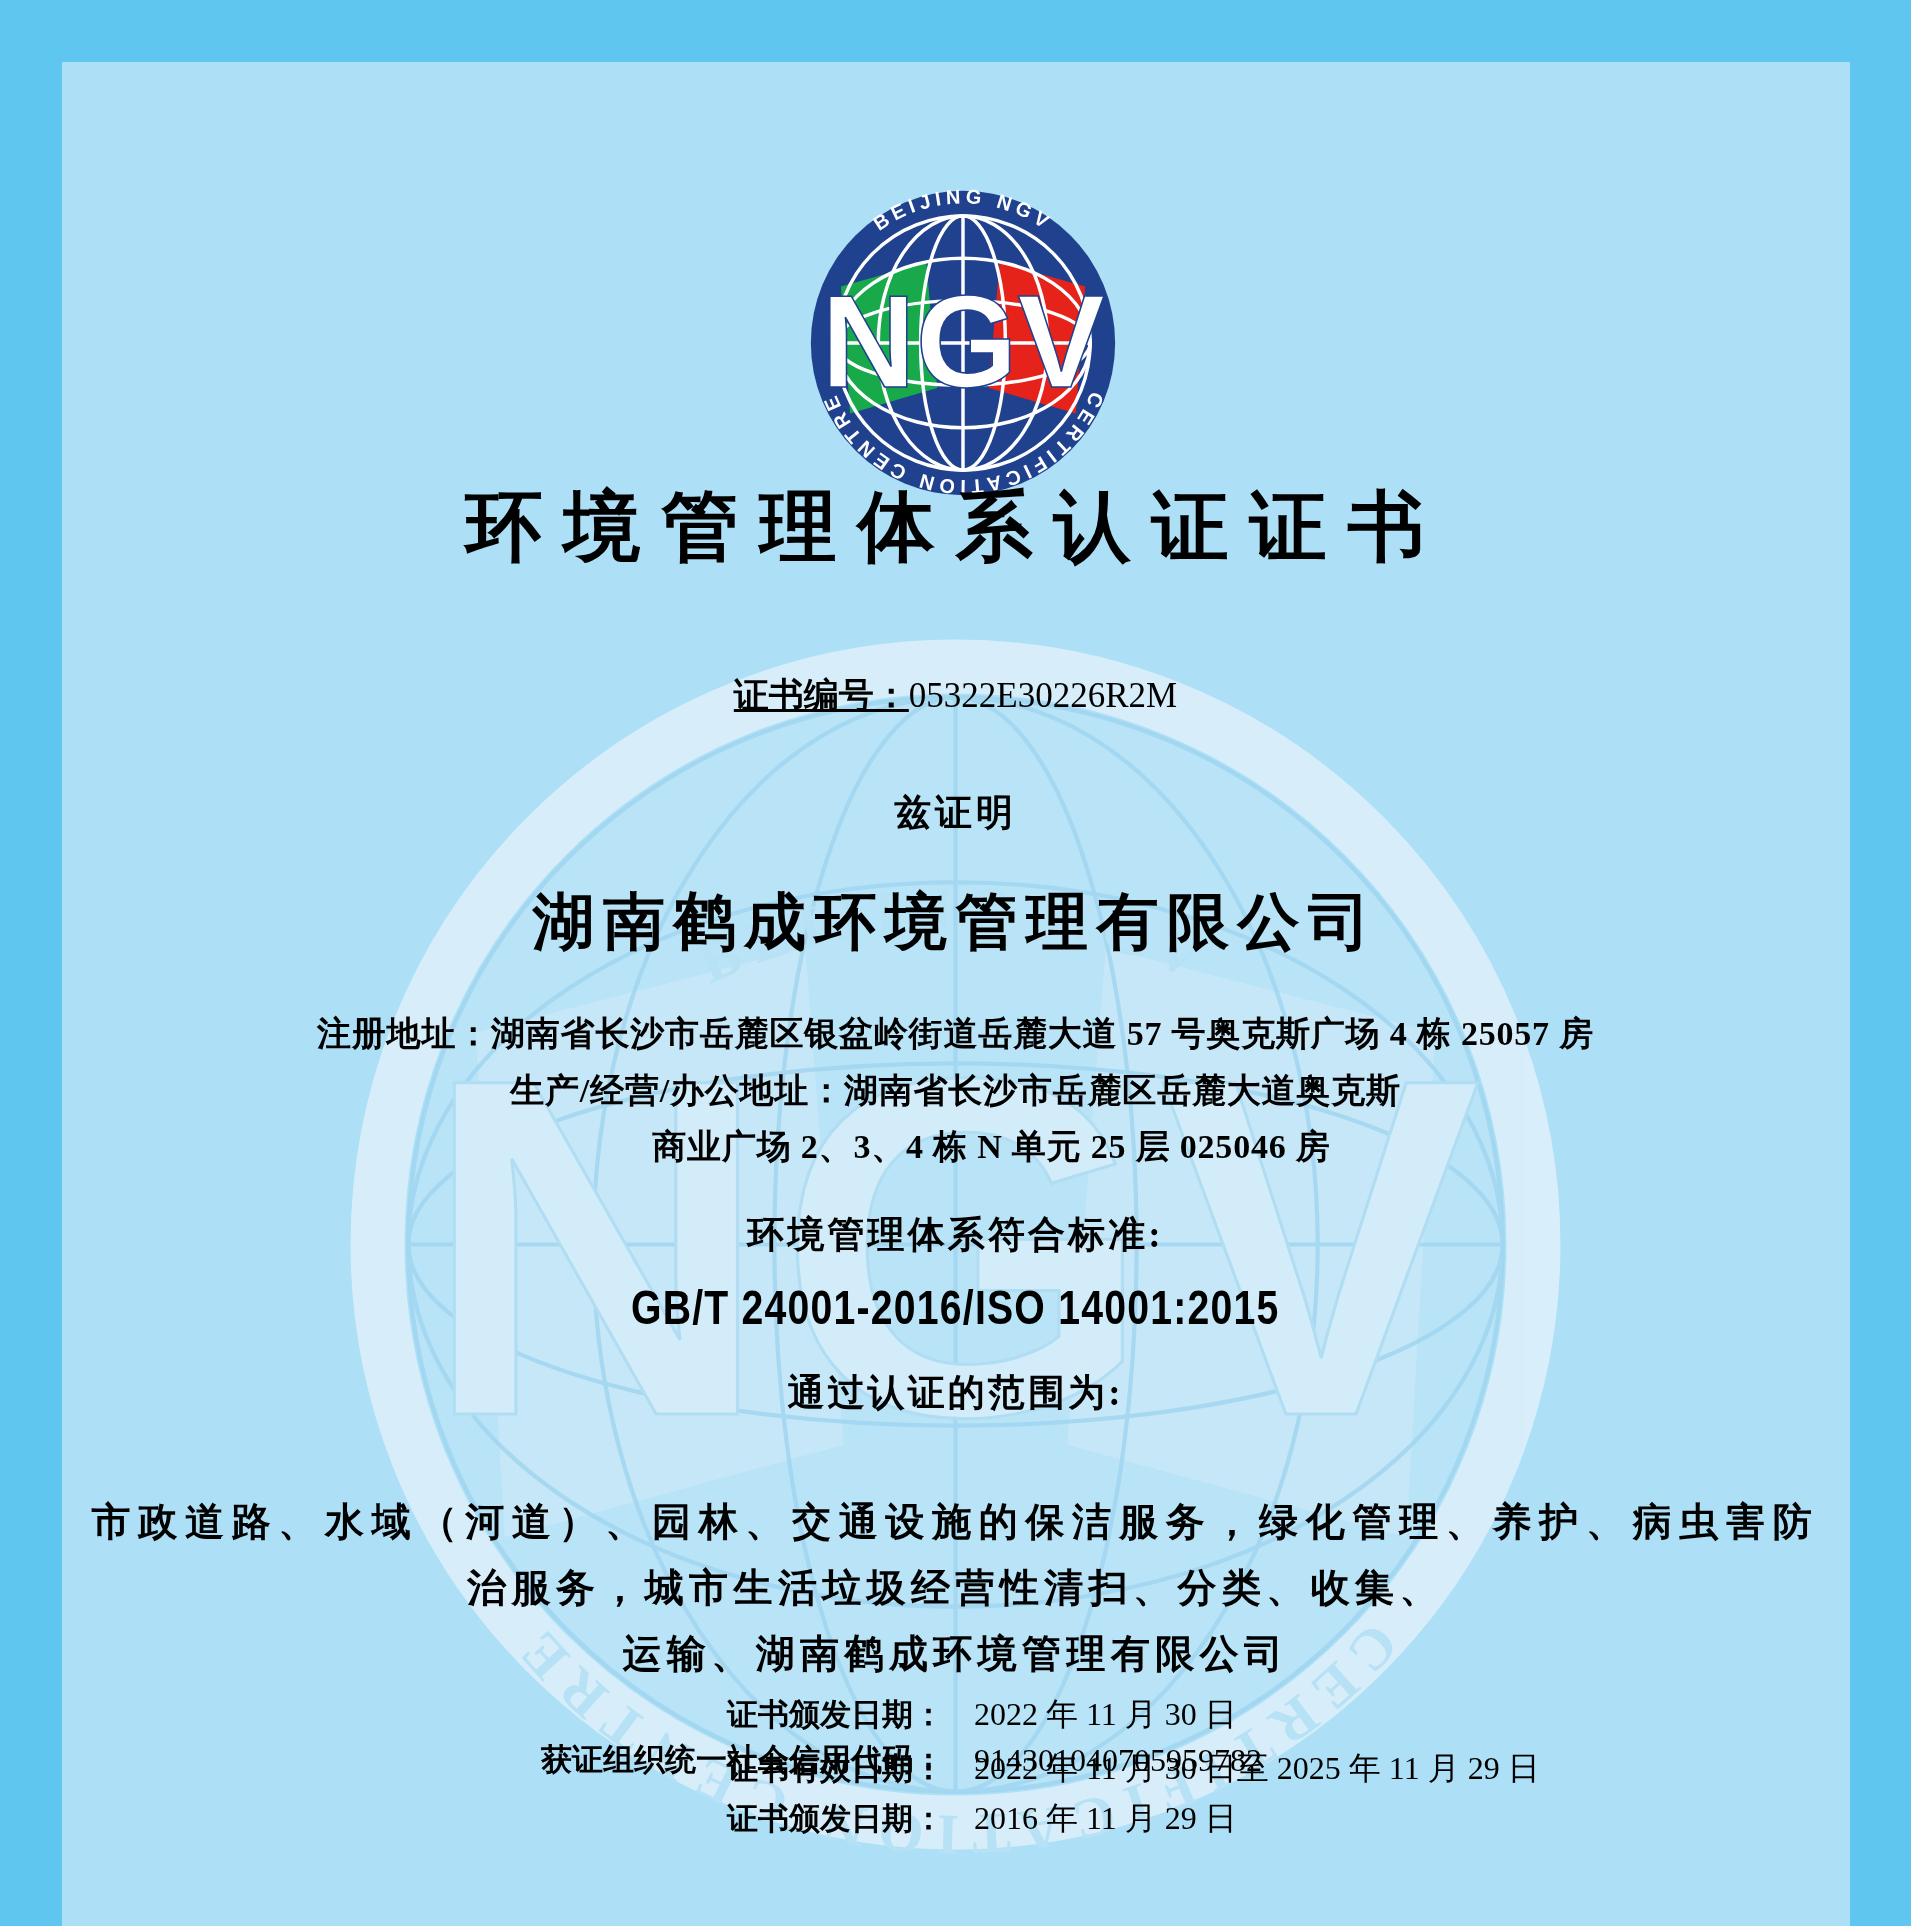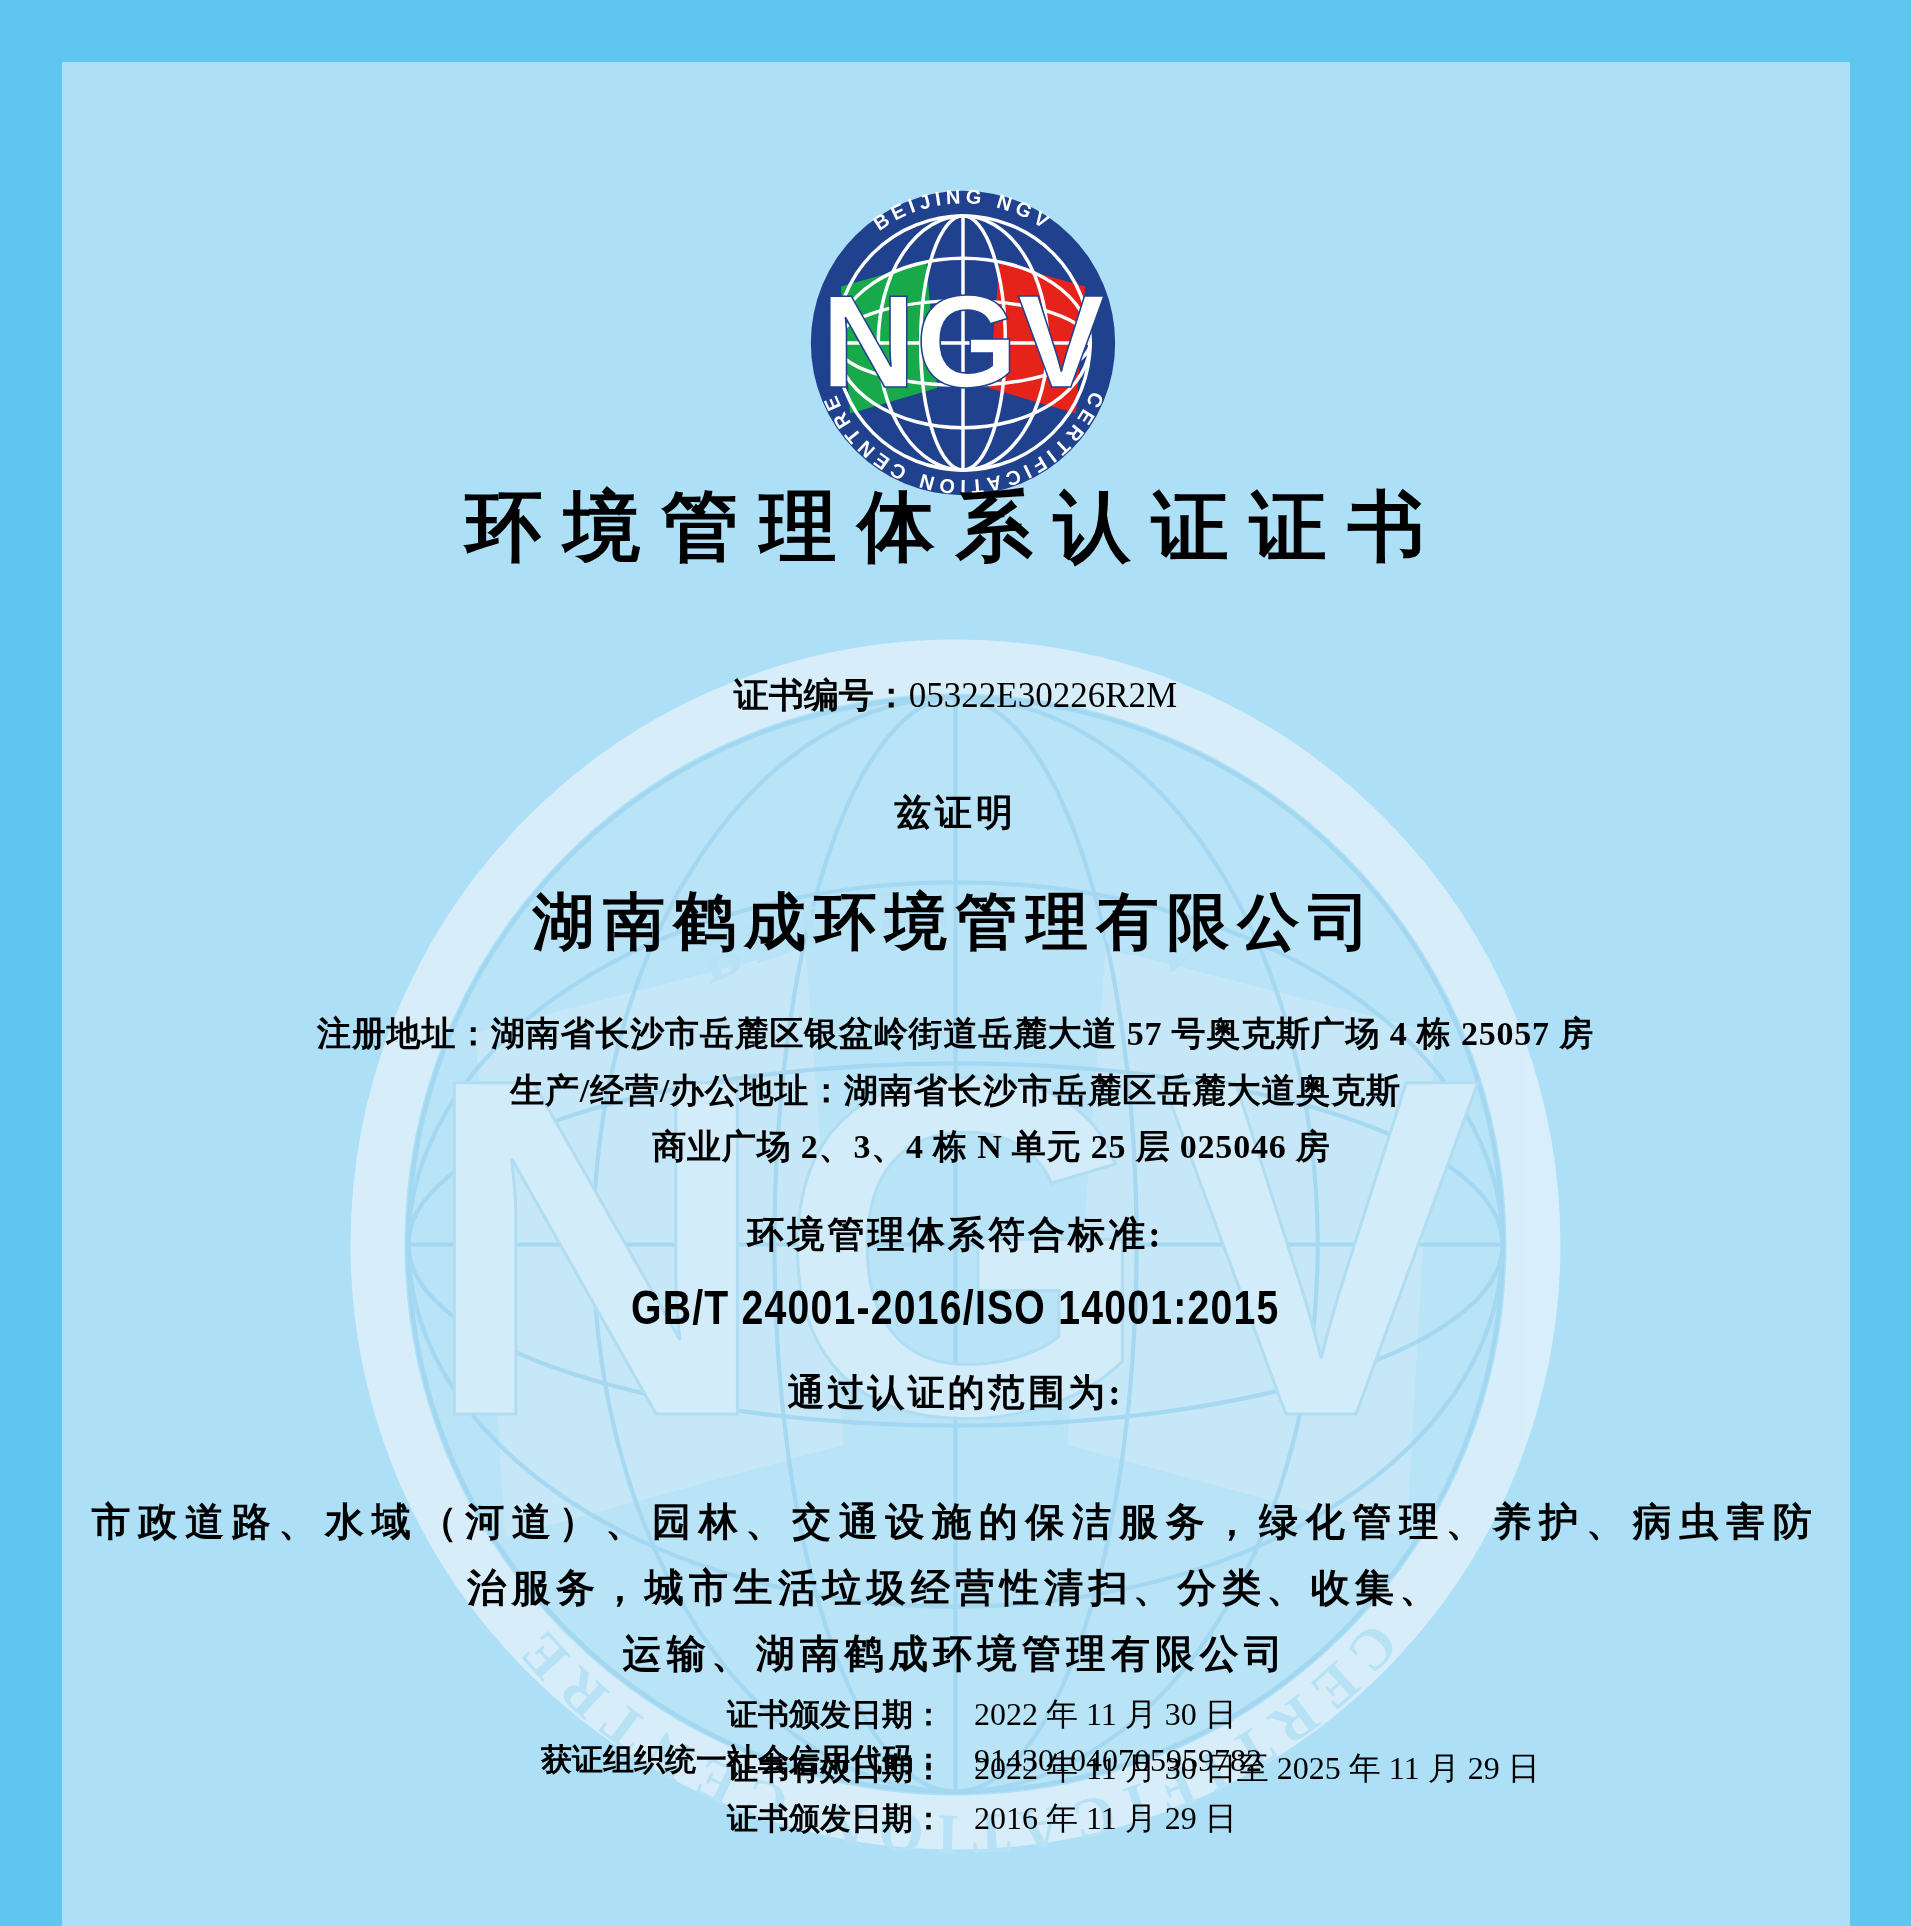--- a/index.html
+++ b/index.html
@@ -6,21 +6,21 @@
   .page{position:relative;width:1911px;height:2703px;background:#5FC7EF;overflow:hidden;
         font-family:"Liberation Serif","DejaVu Serif",serif;color:#000;}
   .paper{position:absolute;left:62px;top:62px;width:1788px;height:2552px;
          background:#ADE0F6;border-bottom:5.4px solid #D6EEFB;}
   .abs{position:absolute;}
   .cline{position:absolute;left:0;width:1911px;text-align:center;white-space:nowrap;}
   .kai{font-family:"Liberation Serif","DejaVu Serif",serif;}
   .sans{font-family:"Liberation Sans","DejaVu Sans",sans-serif;}
   .title{top:476px;font-size:77px;letter-spacing:21px;font-weight:700;}
   .certno{top:672px;font-size:35px;}
-  .certno .lbl{font-weight:700;}
+  .certno .lbl{font-weight:700;text-decoration:underline;}
   .hereby{top:788px;font-size:37px;font-weight:700;letter-spacing:3.9px;}
   .company{top:880px;font-size:62px;font-weight:700;letter-spacing:8.5px;}
   .addr1{top:1011px;font-size:34px;font-weight:700;letter-spacing:0.8px;}
   .addr2{top:1068px;font-size:34px;font-weight:700;letter-spacing:0.8px;}
   .addr3{top:1124px;font-size:34px;font-weight:700;letter-spacing:0.8px;margin-left:36px;}
   .stdhead{top:1210px;font-size:37px;font-weight:700;letter-spacing:3.1px;}
   .gbt{top:1279px;font-size:49px;font-weight:700;letter-spacing:1.5px;}
   .gbt span{display:inline-block;transform:scaleX(0.8);}
   .scopehead{top:1368px;font-size:37px;font-weight:700;letter-spacing:3.1px;text-align:center;}
   .scope1{top:1495px;font-size:39px;font-weight:700;letter-spacing:7.7px;}

